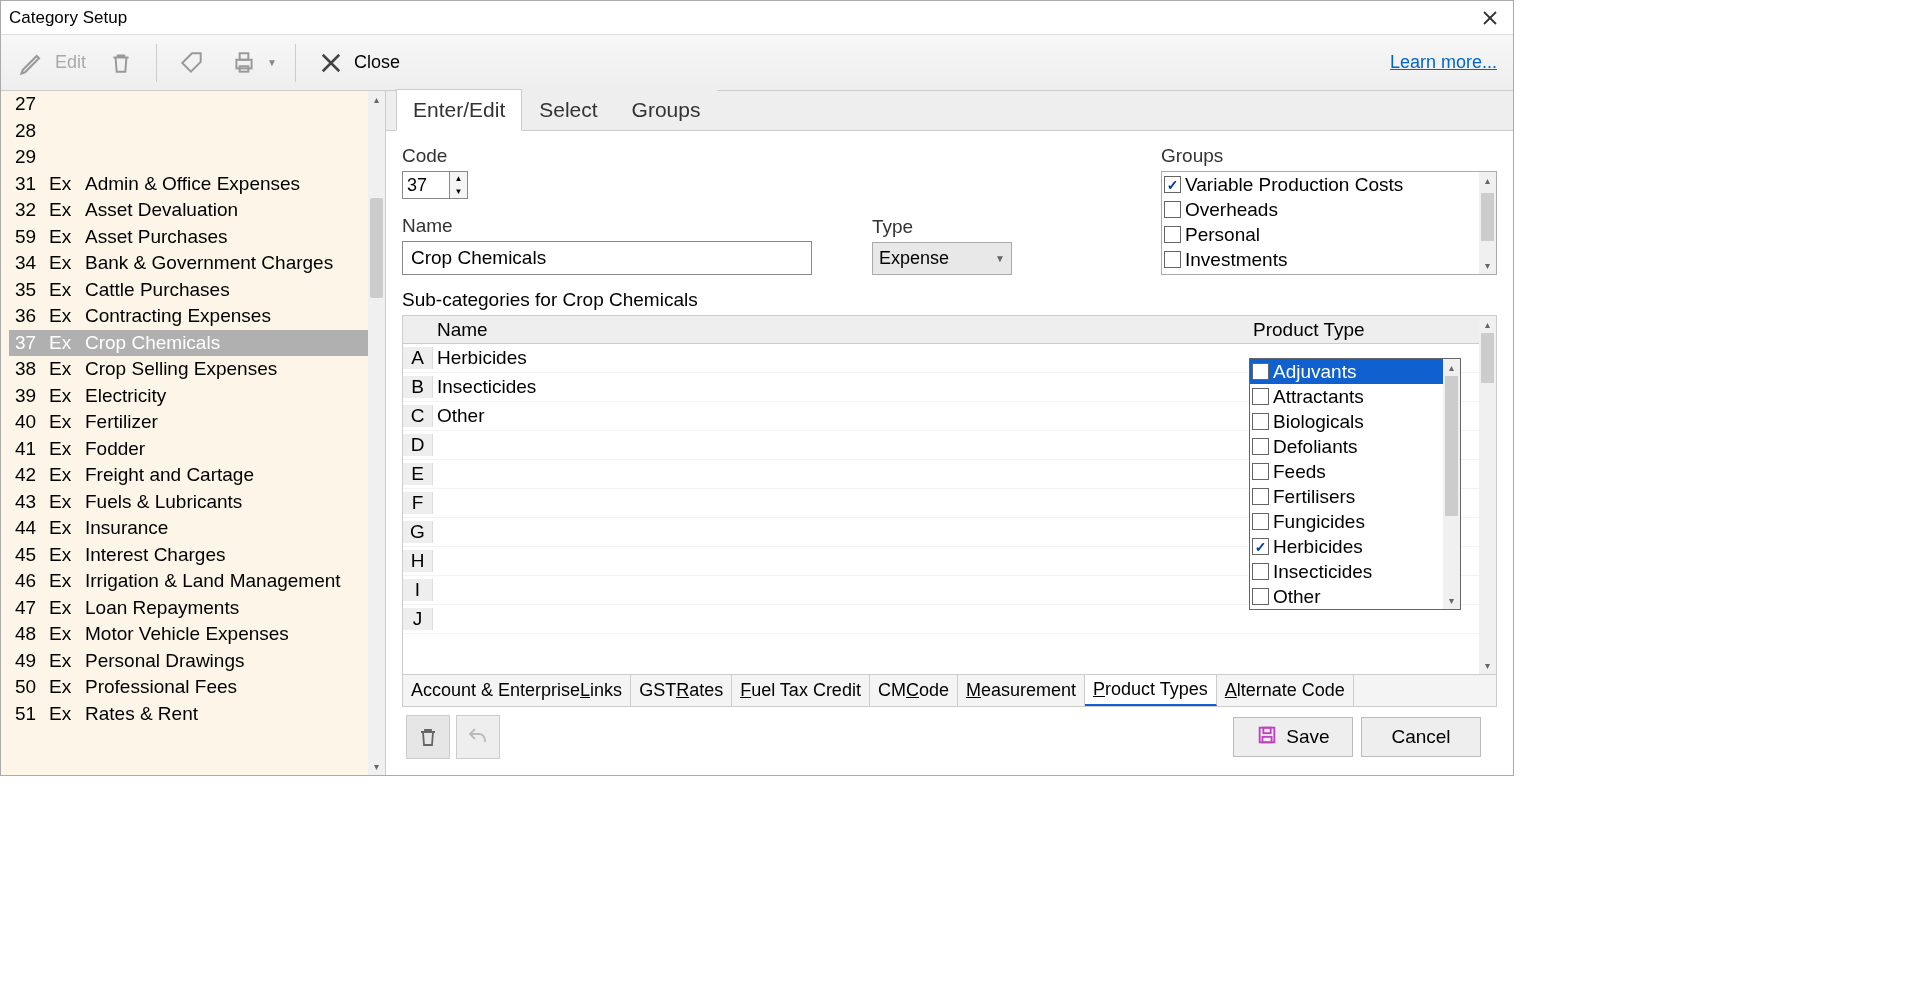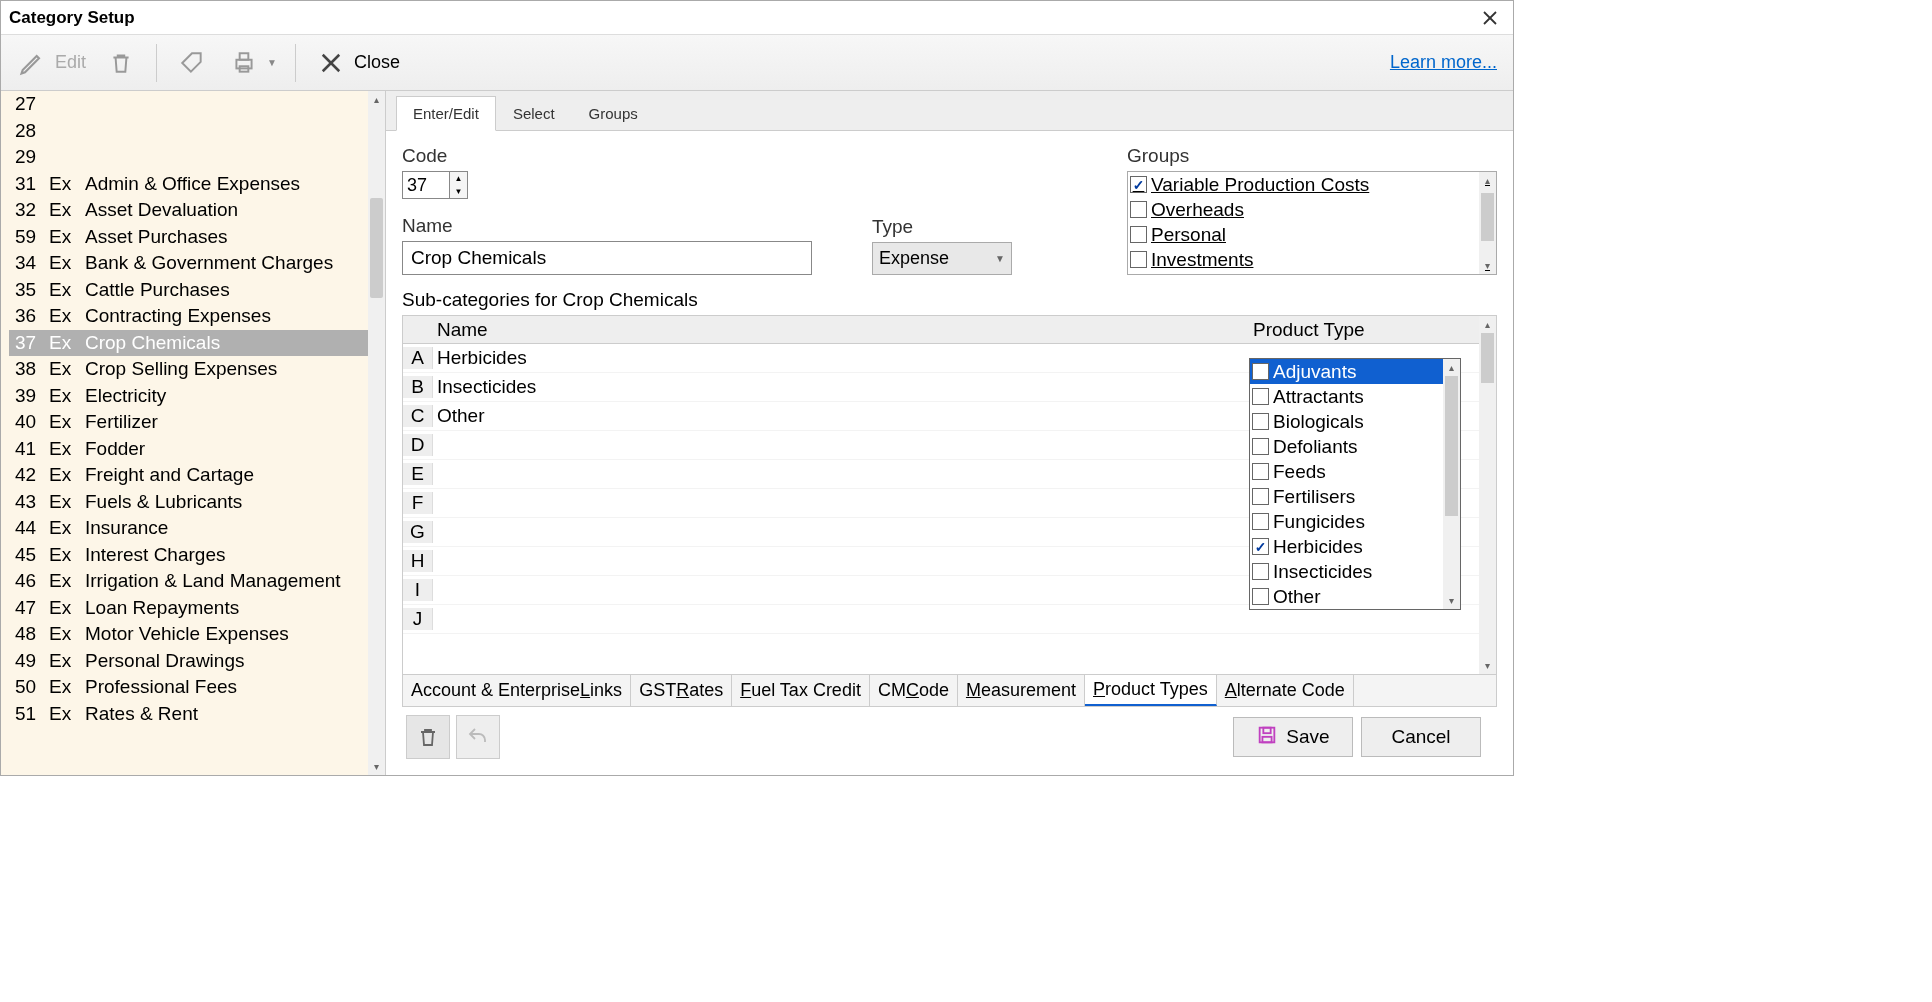--- a/index.html
+++ b/index.html
@@ -16,21 +16,21 @@
 }
 
 .titlebar {
   height: 34px;
   display: flex;
   align-items: center;
   padding: 0 8px;
   font-size: 17px;
   border-bottom: 1px solid #ddd;
 }
-.titlebar .title { flex: 1; font-weight: bold; }
+.titlebar .title { flex: 1; }
 .titlebar .close-x {
   width: 30px; height: 30px;
   display: flex; align-items: center; justify-content: center;
   font-size: 18px;
   cursor: pointer;
 }
 .close-x svg { stroke: #333; stroke-width: 1.8; }
 
 
 .toolbar {
@@ -98,21 +98,21 @@
   flex-direction: column;
 }
 .tabs {
   height: 40px;
   background: #eee;
   border-bottom: 1px solid #ccc;
   display: flex;
   align-items: flex-end;
   padding-left: 10px;
   gap: 0;
-  font-size: 15px;
+  font-size: 21px;
 }
 .tab {
   padding: 8px 16px;
   background: #eee;
   color: #333;
   cursor: pointer;
   border: 1px solid transparent;
   border-bottom: none;
 }
 .tab.active {
@@ -154,23 +154,22 @@
 .name-row-wrap { display:flex; gap: 60px; align-items: flex-end; }
 .type-select {
   width: 140px; height: 33px;
   border: 1px solid #aaa; background: #e8e8e8;
   padding: 3px 6px;
   display:flex; align-items:center; justify-content:space-between;
   font-size: 18px; cursor:pointer;
 }
 .type-select .caret { font-size: 10px; color: #666; }
 .groups-box {
-  border: 1px solid #aaa; width: 370px; height: 104px;
-  display: flex;
-  text-decoration: underline;
+  border: 1px solid #aaa; width: 336px; height: 104px;
+  display: flex;
 }
 .groups-list { flex: 1; list-style:none; padding: 0; }
 .groups-list li { display:flex; align-items:center; height: 25px; padding-left: 2px; gap: 4px; }
 .chk {
   width: 17px; height: 17px; border: 1px solid #666; background:#fff;
   display:flex; align-items:center; justify-content:center;
 }
 .chk.checked::after { content:"✓"; color:#003a9e; font-size:14px; font-weight:bold; line-height:1; }
 .groups-scroll { width: 17px; background:#f0f0f0; display:flex; flex-direction:column; align-items:center; }
 .groups-scroll .arrow { height:17px; font-size:10px; color:#666; display:flex;align-items:center;justify-content:center;width:100%;}

